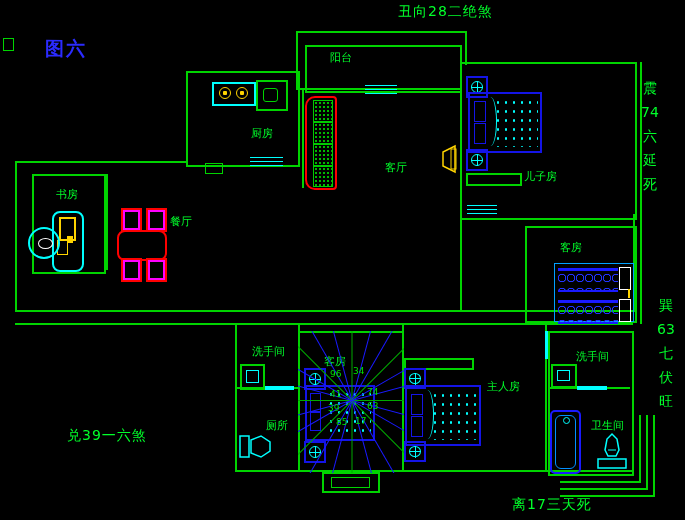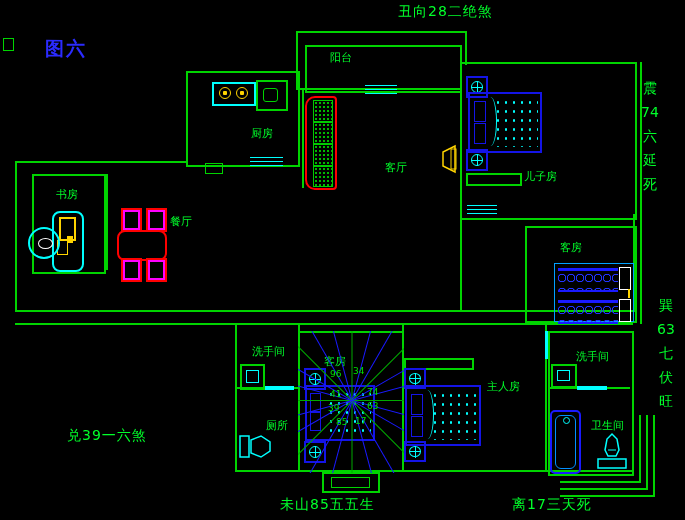--- a/index.html
+++ b/index.html
@@ -67,21 +67,20 @@
   svg{position:absolute;overflow:visible;}
 </style>
 </head>
 <body>
 
 <div class="canvas">
 
   <div class="fig" style="left:45px;top:36px;">图六</div>
   <div class="bl" style="left:398px;top:3px;">丑向28二绝煞</div>
   <div class="bl" style="left:67px;top:427px;">兑39一六煞</div>
-  <div class="bl" style="left:280px;top:496px;">未山85五五生</div>
   <div class="bl" style="left:512px;top:496px;">离17三天死</div>
   <div class="vcol" style="left:641px;top:76px;">
     <span>震</span>
     <span>74</span>
     <span>六</span>
     <span>延</span>
     <span>死</span>
   </div>
   <div class="vcol" style="left:657px;top:293px;">
     <span>巽</span>

